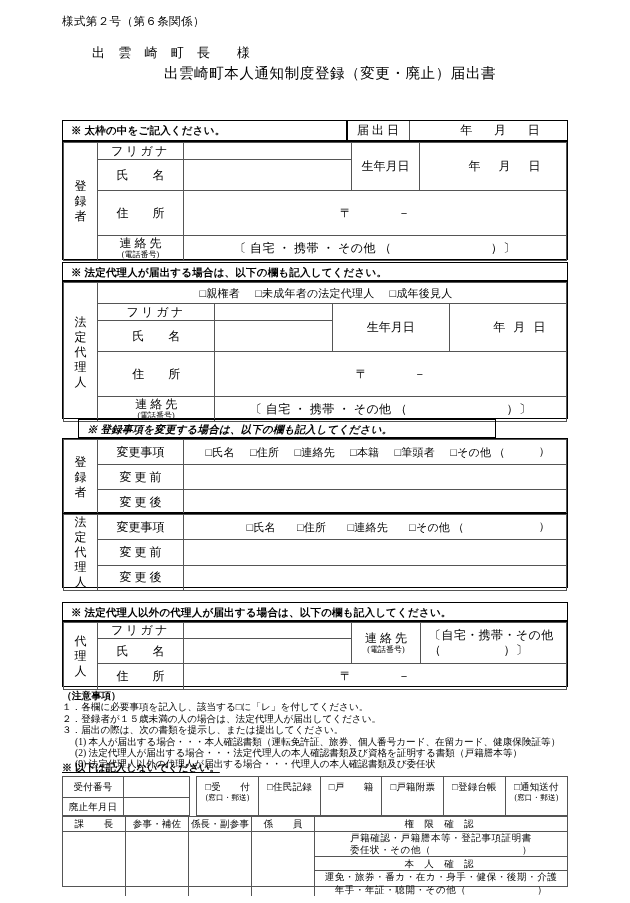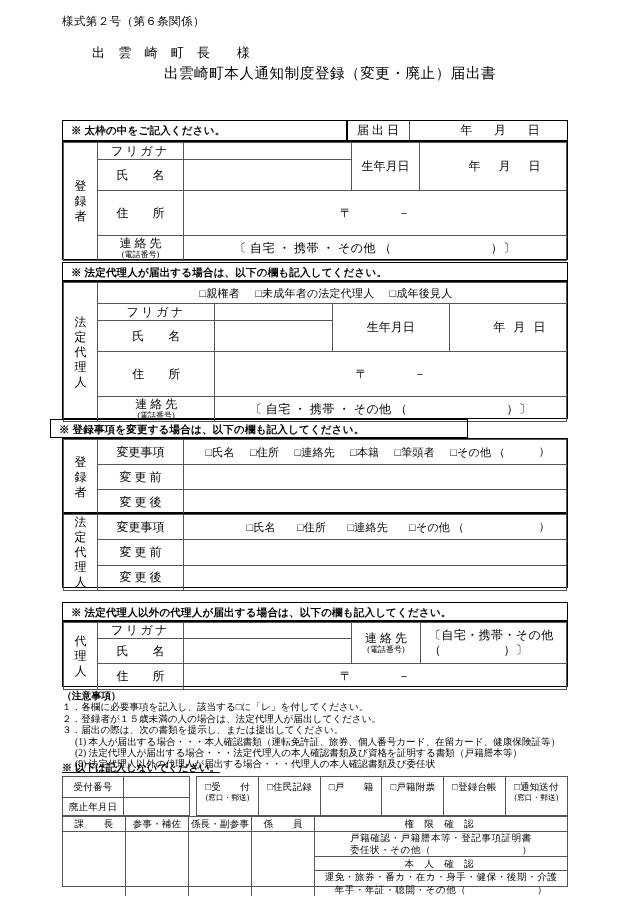--- a/index.html
+++ b/index.html
@@ -275,21 +275,21 @@
         <td>
           <span>連 絡 先</span>
           <span class="smallnote">(電話番号)</span>
         </td>
         <td colspan="3" class="contact-line">〔 自宅 ・ 携帯 ・ その他 （　　　　　　　　）〕</td>
       </tr>
     </tbody>
       </table>
   </div>
 
-  <div class="blk note-bar" style="left:50px; top:419px; width:418px; height:19px;">※ 登録事項を変更する場合は、以下の欄も記入してください。</div>
+  <div class="blk note-bar" style="left:78px; top:419px; width:418px; height:19px;font-style:italic;">※ 登録事項を変更する場合は、以下の欄も記入してください。</div>
 
   <div class="blk thick" style="left:62px; top:438px; width:506px; height:75px;">
     <table class="grid">
       <tbody>
           <tr style="height:25px;">
         <td rowspan="3" style="width:33px;" class="vlabel">
           <span>登</span>
           <span>録</span>
           <span>者</span>
         </td>

